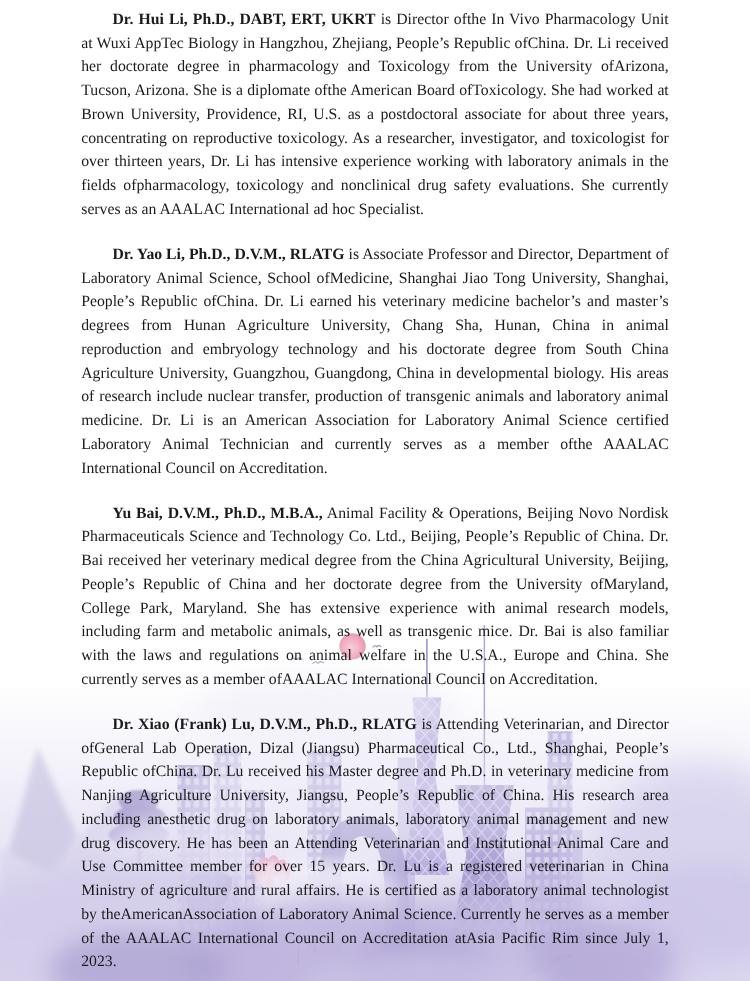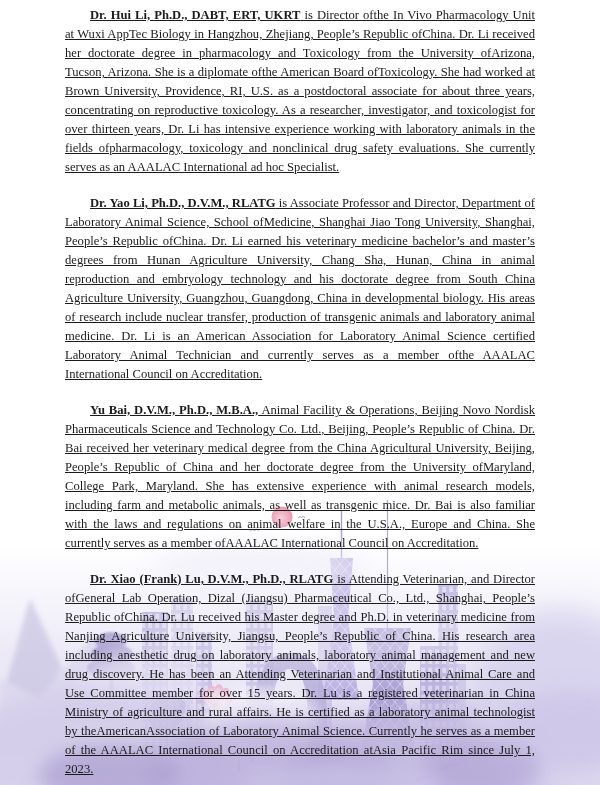--- a/index.html
+++ b/index.html
@@ -8,21 +8,21 @@
   .watermark{position:absolute;inset:0;z-index:1;overflow:hidden;}
   .wash{position:absolute;left:0;right:0;top:545px;bottom:0;
         background:linear-gradient(rgba(255,255,255,0) 0%, #edeaf7 45%, #ded9ef 100%);}
   .wm-svg{position:absolute;left:0;top:0;width:600px;height:785px;}
   .cl{position:absolute;border-radius:50%;}
   
   .content{position:absolute;left:65px;width:470px;top:6px;z-index:3;
            font-family:"Liberation Serif","DejaVu Serif",serif;
            font-size:12.6px;line-height:19px;color:#1b1b1b;
            text-align:justify;}
-  p.bio{margin:0 0 17px 0;text-indent:25px;text-decoration:underline;}
+  p.bio{margin:0 0 17px 0;text-indent:25px;}
   p.bio:last-child{margin-bottom:0;}
   .lead{font-weight:bold;}
 </style>
 </head>
 <body>
 
 <div class="page">
 
   <div class="watermark">
     <div class="wash"></div>

